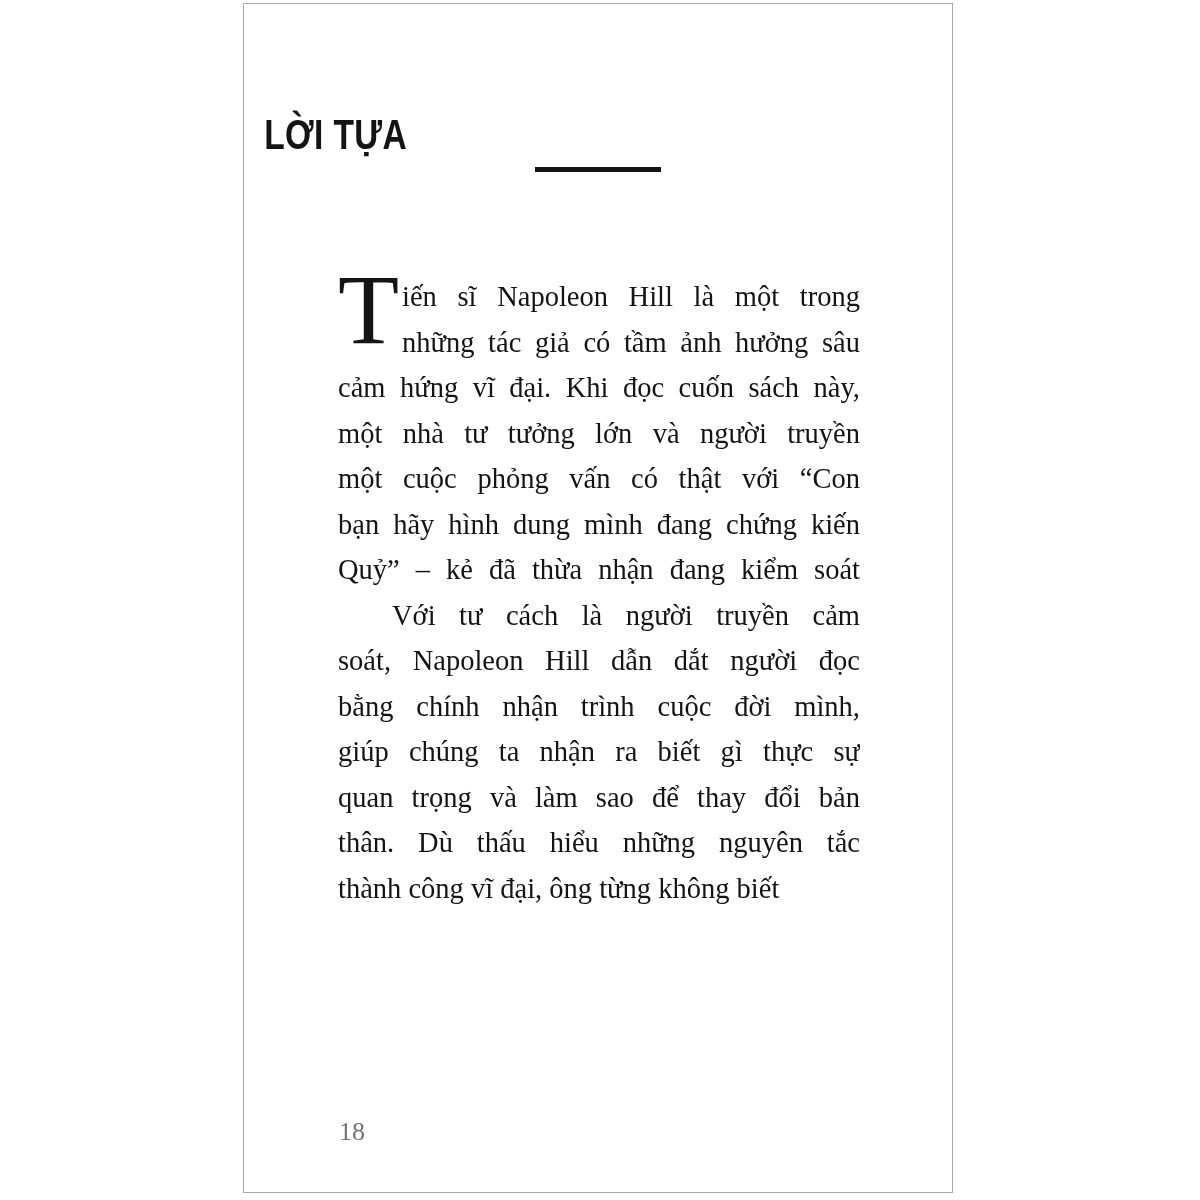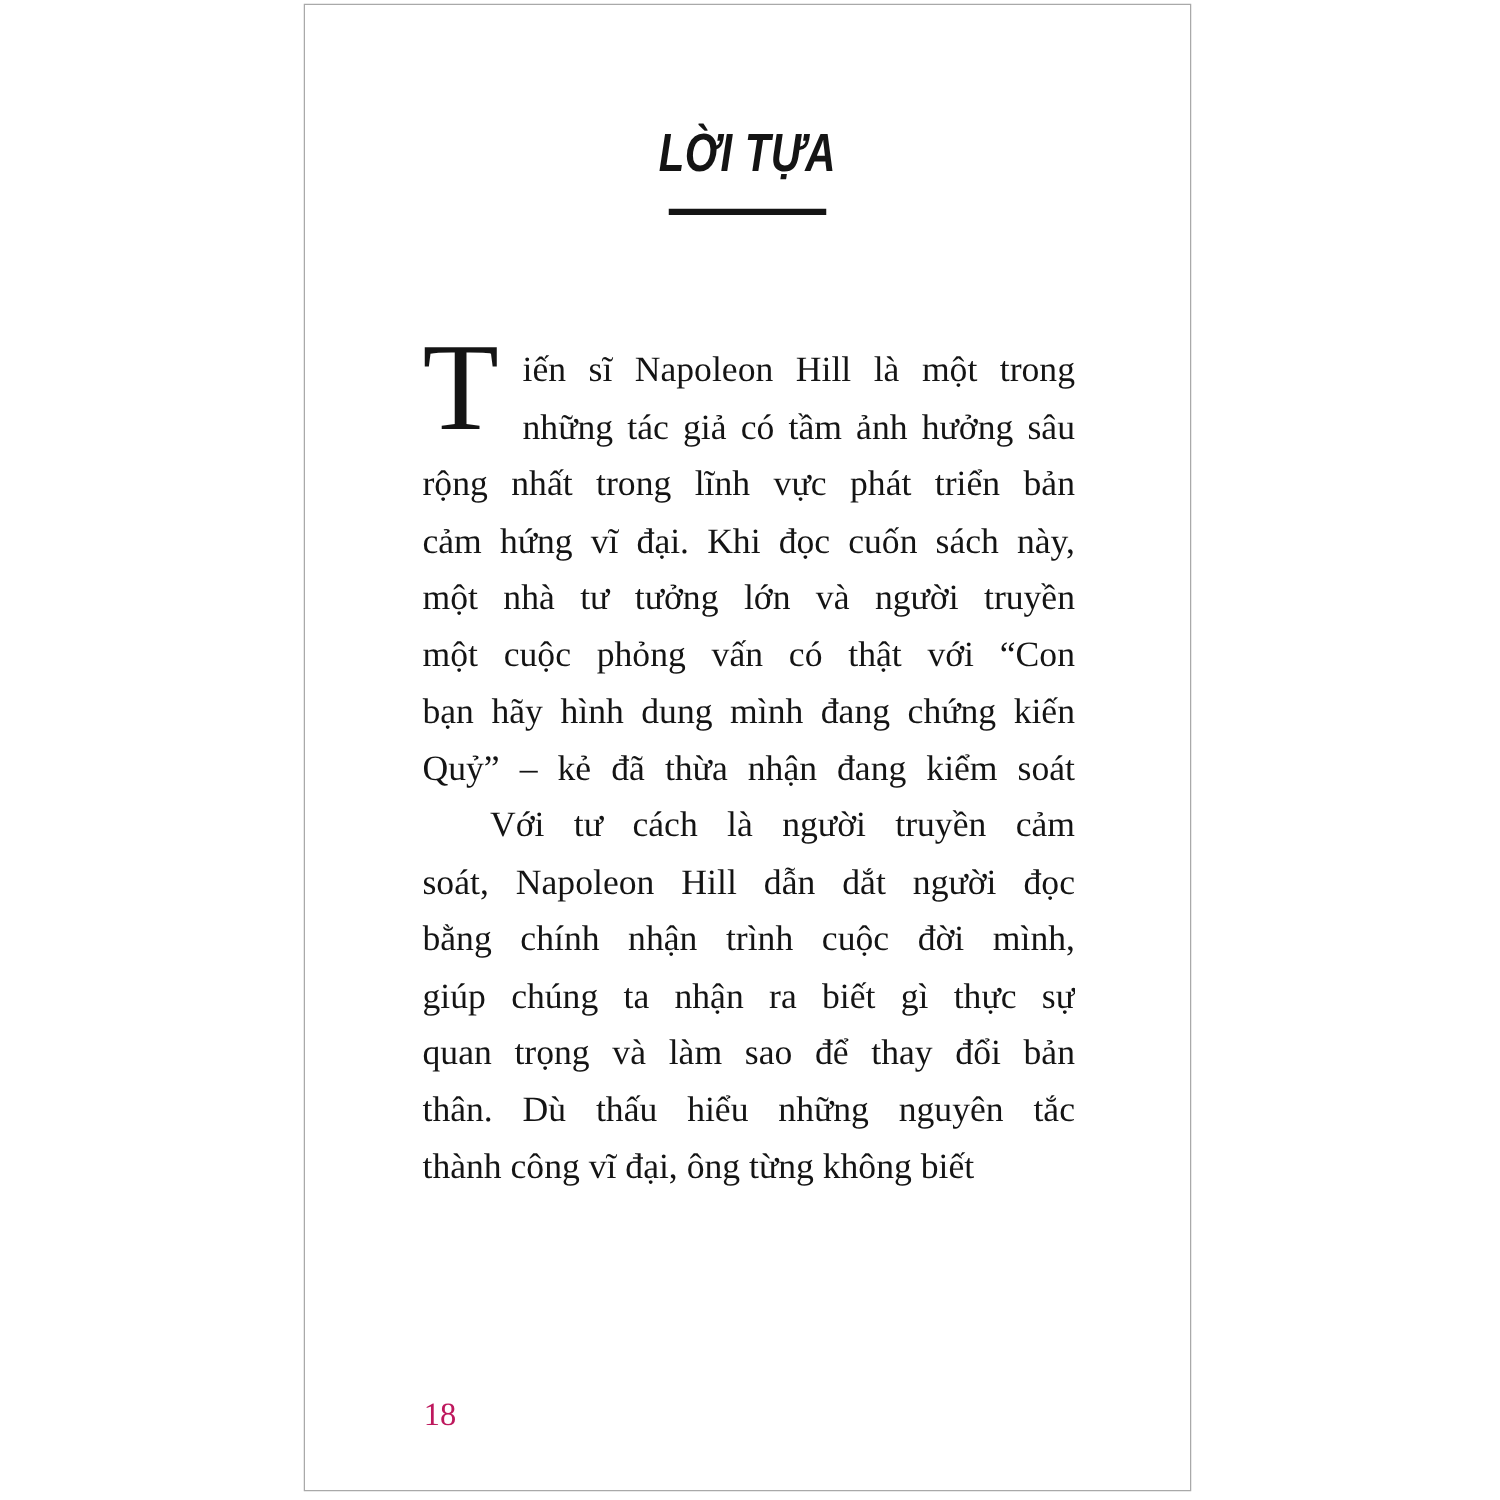--- a/index.html
+++ b/index.html
@@ -22,25 +22,23 @@
     left: 243px;
     top: 3px;
     width: 710px;
     height: 1190px;
     background: #ffffff;
     border: 1px solid #a9a9a9;
     box-sizing: border-box;
   }
   .title-wrap {
     position: absolute;
-    top: 98px;
+    top: 109px;
     left: 0;
     right: 0;
-    text-align: center;
-    font-style: italic;
   }
   .page-title {
     display: inline-block;
     margin: 0;
     font-family: "Liberation Sans", sans-serif;
     font-weight: 700;
     font-size: 43px;
     line-height: 1;
     letter-spacing: 0.5px;
     color: #141414;
@@ -81,52 +79,51 @@
   .line {
     height: 45.5px;
     line-height: 45.5px;
     text-align: justify;
     text-align-last: justify;
     text-justify: inter-word;
     white-space: normal;
     overflow: hidden;
   }
   .line.dc-indent {
-    margin-left: 80px;
+    margin-left: 64px;
   }
   .line.first-indent {
     padding-left: 54px;
   }
   .line.last {
     text-align-last: left;
   }
   .page-number {
     position: absolute;
     top: 1112px;
     left: 95px;
     font-size: 26px;
     line-height: 1.2;
-    color: #be185d;
+    color: #737373;
   }
 </style>
 </head>
 <body>
 
 <div class="viewport">
   <div class="scan-page">
     <div class="title-wrap">
       <h1 class="page-title">LỜI TỰA</h1>
     </div>
     <div class="title-rule"></div>
     <div class="page-body" id="body-container">
         <div class="para">
           <span class="drop-cap">T</span>
           <div class="line dc-indent">iến sĩ Napoleon Hill là một trong</div>
           <div class="line dc-indent">những tác giả có tầm ảnh hưởng sâu</div>
-          <div class="line">rộng nhất trong lĩnh vực phát triển bản</div>
           <div class="line">cảm hứng vĩ đại. Khi đọc cuốn sách này,</div>
           <div class="line">một nhà tư tưởng lớn và người truyền</div>
           <div class="line">một cuộc phỏng vấn có thật với “Con</div>
           <div class="line">bạn hãy hình dung mình đang chứng kiến</div>
           <div class="line">Quỷ” – kẻ đã thừa nhận đang kiểm soát</div>
         </div>
         <div class="para">
           <div class="line first-indent">Với tư cách là người truyền cảm</div>
           <div class="line">soát, Napoleon Hill dẫn dắt người đọc</div>
           <div class="line">bằng chính nhận trình cuộc đời mình,</div>

